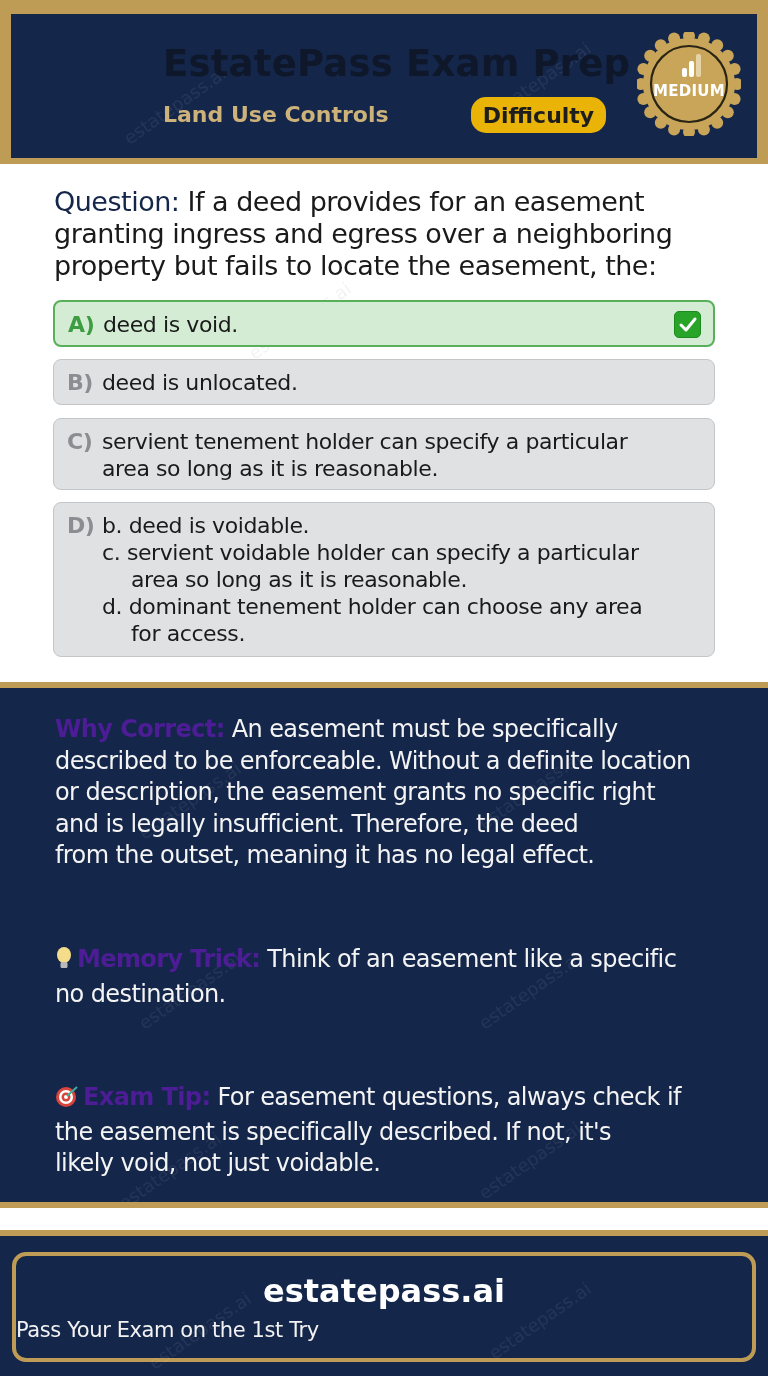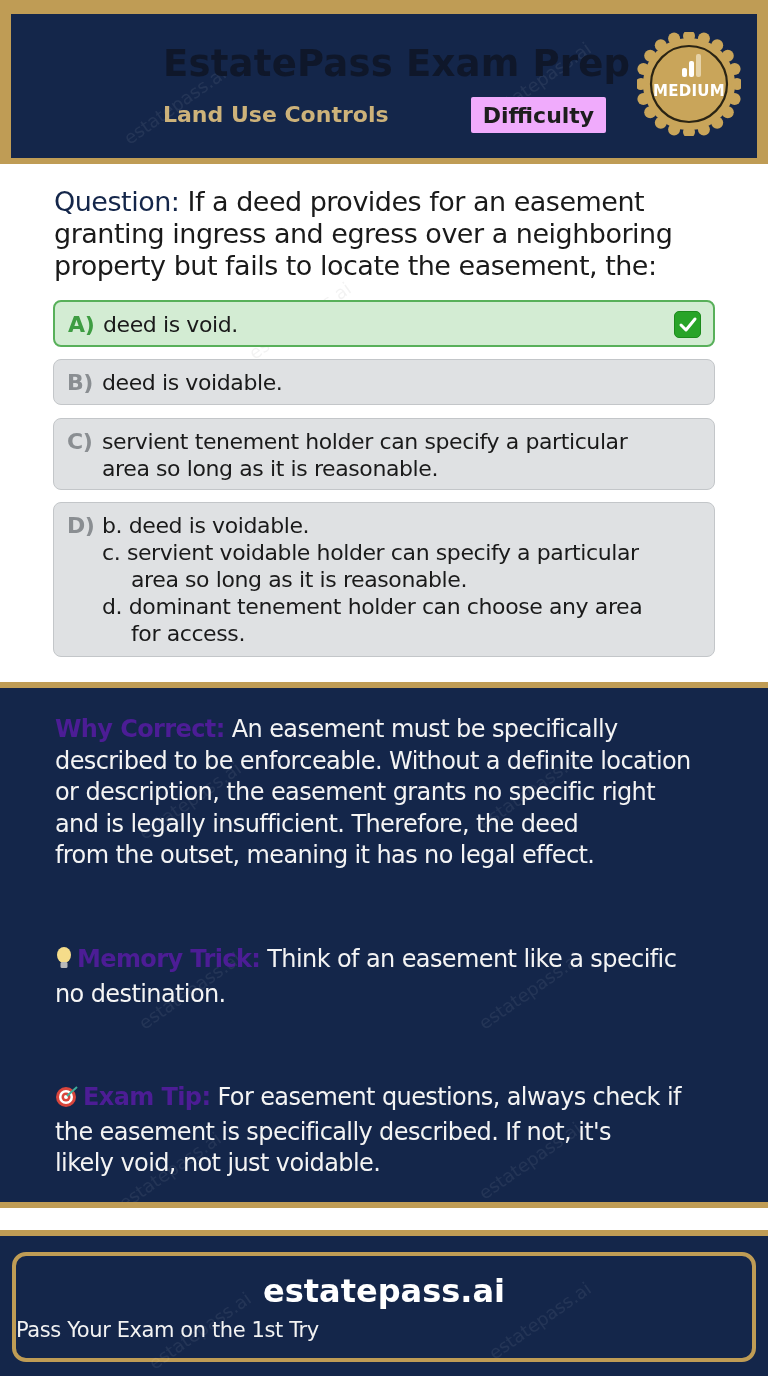--- a/index.html
+++ b/index.html
@@ -20,21 +20,21 @@
     font-size: 37px; font-weight: bold; color: #0f172a; letter-spacing: 0.2px;
     font-family: "DejaVu Sans", sans-serif;
   }
   .header-sub {
     position: absolute; left: 163px; top: 102px;
     font-size: 22px; font-weight: bold; color: #cdb27a;
     font-family: "DejaVu Sans", sans-serif;
   }
   .difficulty-pill {
     position: absolute; left: 471px; top: 97px; width: 135px; height: 36px;
-    background: #f0abfc; border-radius: 2px;
+    background: #eab308; border-radius: 15px;
     color: #1d1d1d; font-weight: bold; font-size: 22px;
     display: flex; align-items: center; justify-content: center;
     font-family: "DejaVu Sans", sans-serif;
   }
   .badge {
     position: absolute; left: 637px; top: 32px; width: 104px; height: 104px;
   }
   .badge svg { width: 104px; height: 104px; }
   .badge-label {
     position: absolute; left: 0; top: 50px; width: 104px; text-align: center;
@@ -162,21 +162,21 @@
   <span class="text" style="top:9px;">deed is void.</span>
   <span class="check">
     <svg width="20" height="20" viewBox="0 0 20 20">
         <path d="M3 10 L8 15 L17 4" stroke="#ffffff" stroke-width="3" fill="none" stroke-linecap="round" stroke-linejoin="round"></path>
       </svg>
   </span>
 </div>
 
 <div class="option" style="top:359px;height:46px;">
   <span class="letter" style="top:9px;">B)</span>
-  <span class="text" style="top:9px;">deed is voidable.</span>
+  <span class="text" style="top:9px;">deed is unlocated.</span>
 </div>
 
 <div class="option" style="top:418px;height:72px;">
   <span class="letter" style="top:9px;">C)</span>
   <span class="text" style="top:9px;">
     <span style="display:block">servient tenement holder can specify a particular</span>
     <span style="display:block">area so long as it is reasonable.</span>
   </span>
 </div>
 

